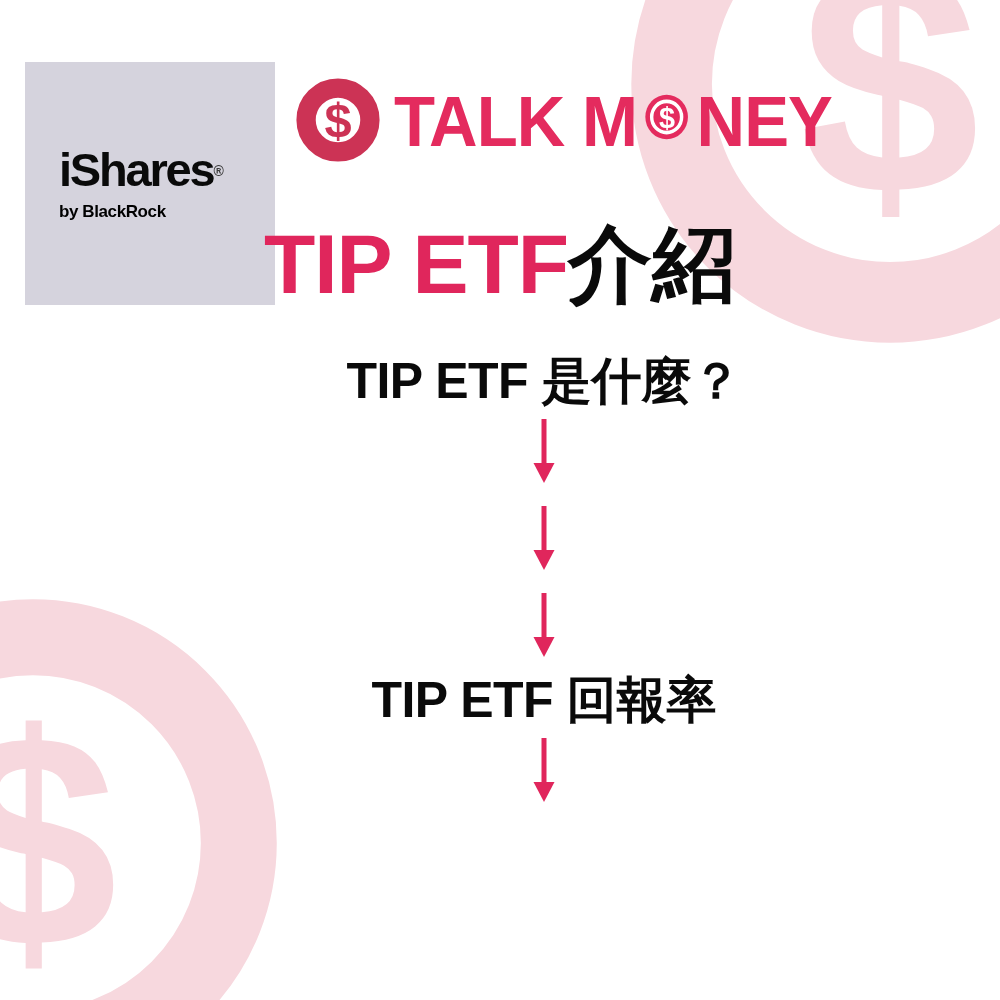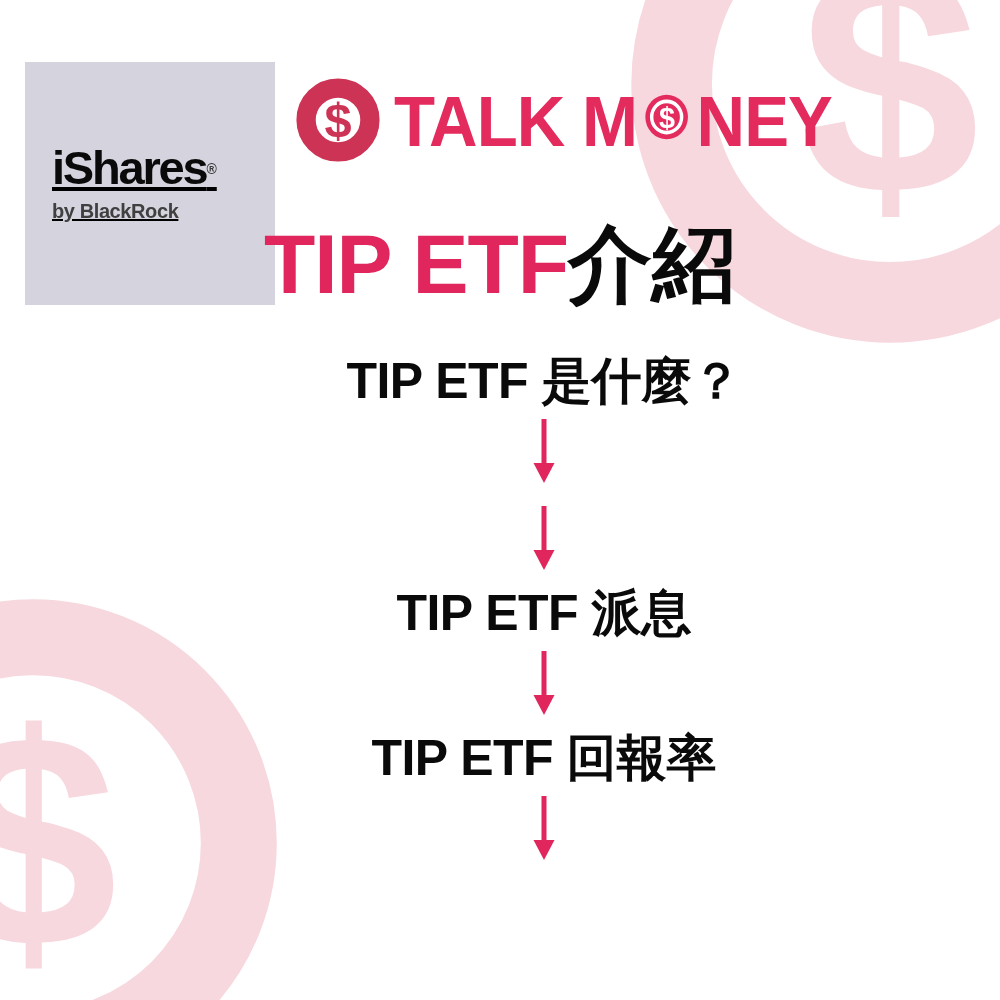--- a/index.html
+++ b/index.html
@@ -33,45 +33,44 @@
   .ishares-box {
     position: absolute;
     left: 25px;
     top: 62px;
     width: 250px;
     height: 243px;
     background: #d5d3dd;
     display: flex;
     flex-direction: column;
     justify-content: center;
-    padding-left: 27px;
+    padding-left: 34px;
     box-sizing: border-box;
-    text-decoration: underline;
   }
   .ishares-word {
     font-family: "Liberation Sans", "DejaVu Sans", sans-serif;
     font-weight: 700;
     font-size: 47px;
     letter-spacing: -2.2px;
     color: #0a0a0a;
     line-height: 1;
     white-space: nowrap;
   }
   .ishares-word .reg {
     font-size: 14px;
     vertical-align: 10px;
     letter-spacing: 0;
     color: #3a3a3a;
   }
   .ishares-sub {
     font-family: "Liberation Sans", "DejaVu Sans", sans-serif;
     font-weight: 700;
-    font-size: 20px;
+    font-size: 17px;
     letter-spacing: -0.4px;
-    color: #404040;
+    color: #000000;
     margin-top: 9px;
     white-space: nowrap;
   }
 
   
   .brand {
     position: absolute;
     left: 296px;
     top: 78px;
     display: flex;
@@ -205,21 +204,20 @@
     </span>
 
 
     <span class="flow-arrow">
       <svg width="26" height="66" viewBox="0 0 26 66" aria-hidden="true">
         <rect x="10.5" y="0" width="5" height="46" fill="#e0265c"></rect>
         <polygon points="13,64 2.5,44 23.5,44" fill="#e0265c"></polygon>
       </svg>
     </span>
 
-    <div class="flow-step"><span>TIP ETF</span> <span class="zh">派息</span></div>
 
     <span class="flow-arrow">
       <svg width="26" height="66" viewBox="0 0 26 66" aria-hidden="true">
         <rect x="10.5" y="0" width="5" height="46" fill="#e0265c"></rect>
         <polygon points="13,64 2.5,44 23.5,44" fill="#e0265c"></polygon>
       </svg>
     </span>
 
     <div class="flow-step"><span>TIP ETF</span> <span class="zh">回報率</span></div>
 

